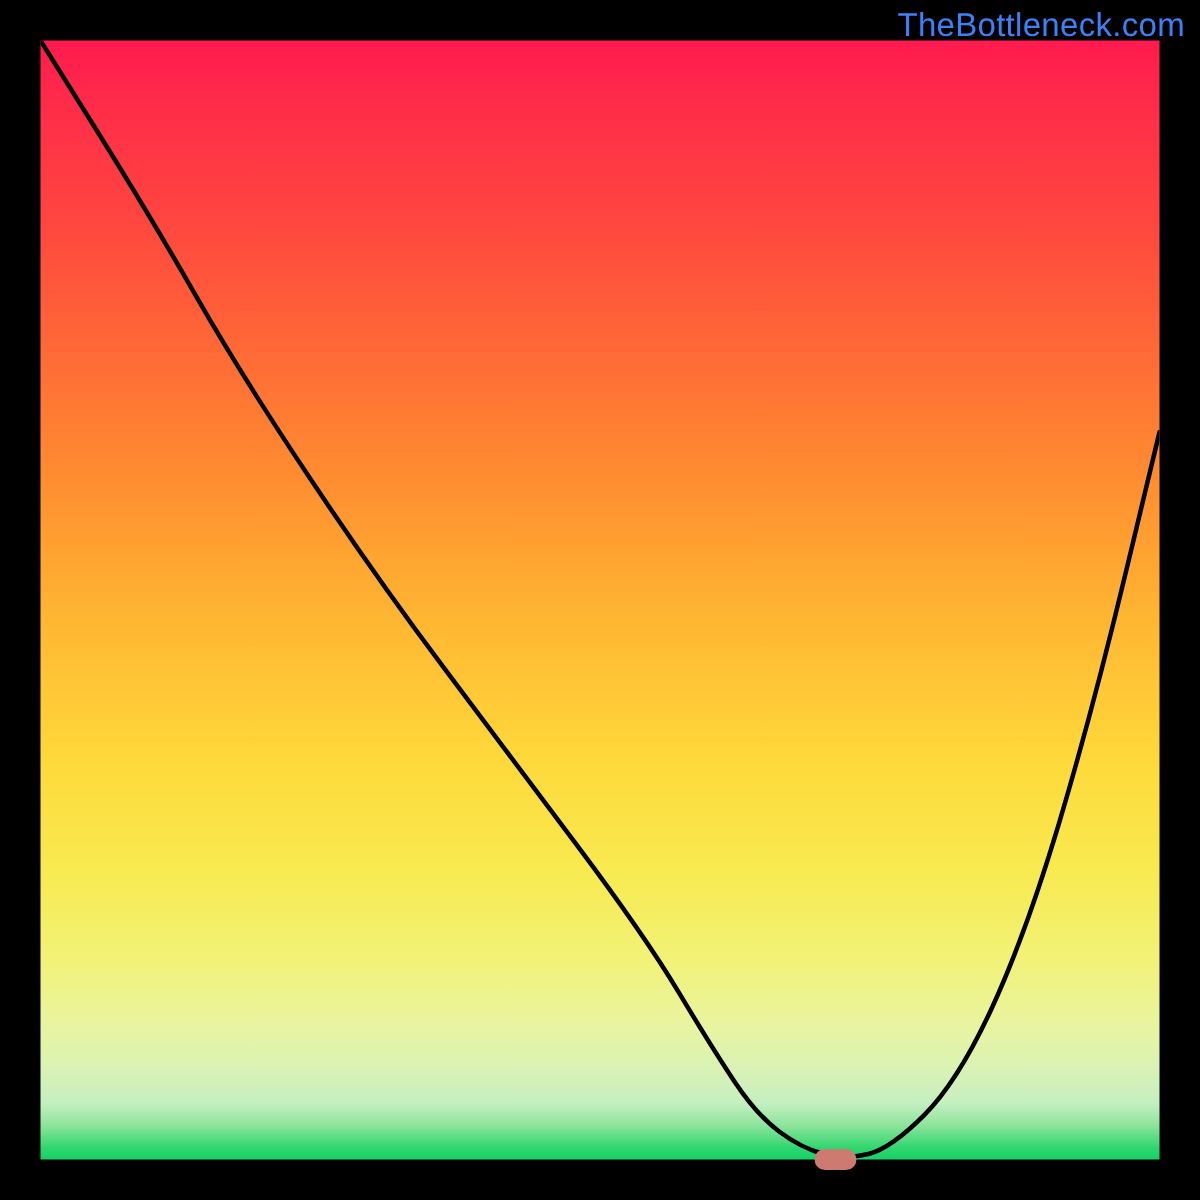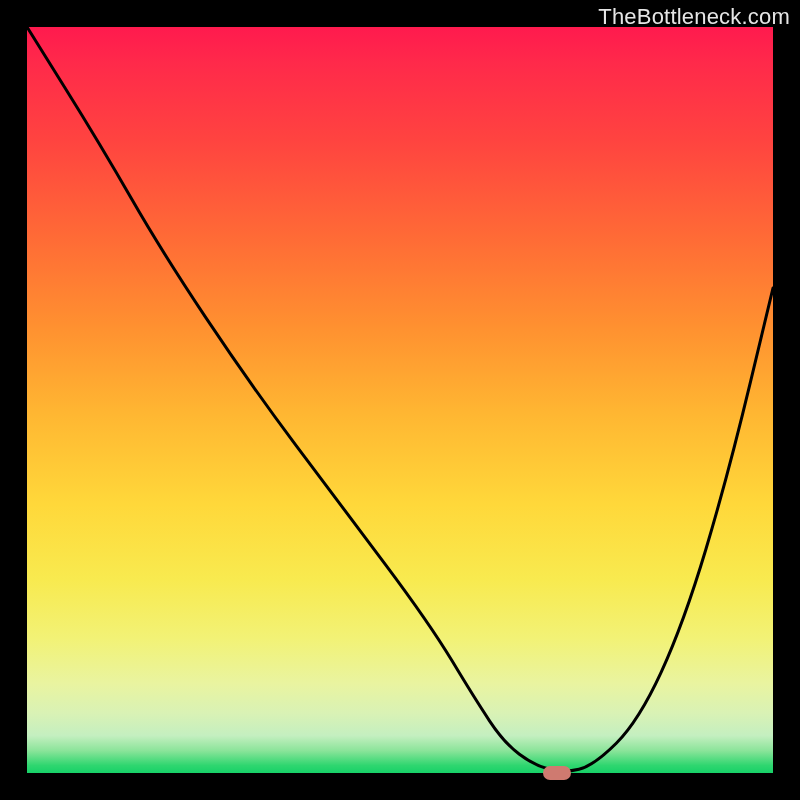--- a/index.html
+++ b/index.html
@@ -45,21 +45,21 @@
     left: 27px;
     top: 27px;
     width: 746px;
     height: 746px;
     pointer-events: none;
   }
   .watermark {
     position: absolute;
     top: 4px;
     right: 10px;
-    color: #e5e5e5;
+    color: #3b82f6;
     font-family: Arial, Helvetica, sans-serif;
     font-size: 22px;
     letter-spacing: 0.2px;
     user-select: none;
   }
   .marker {
     position: absolute;
     width: 28px;
     height: 14px;
     border-radius: 8px;

